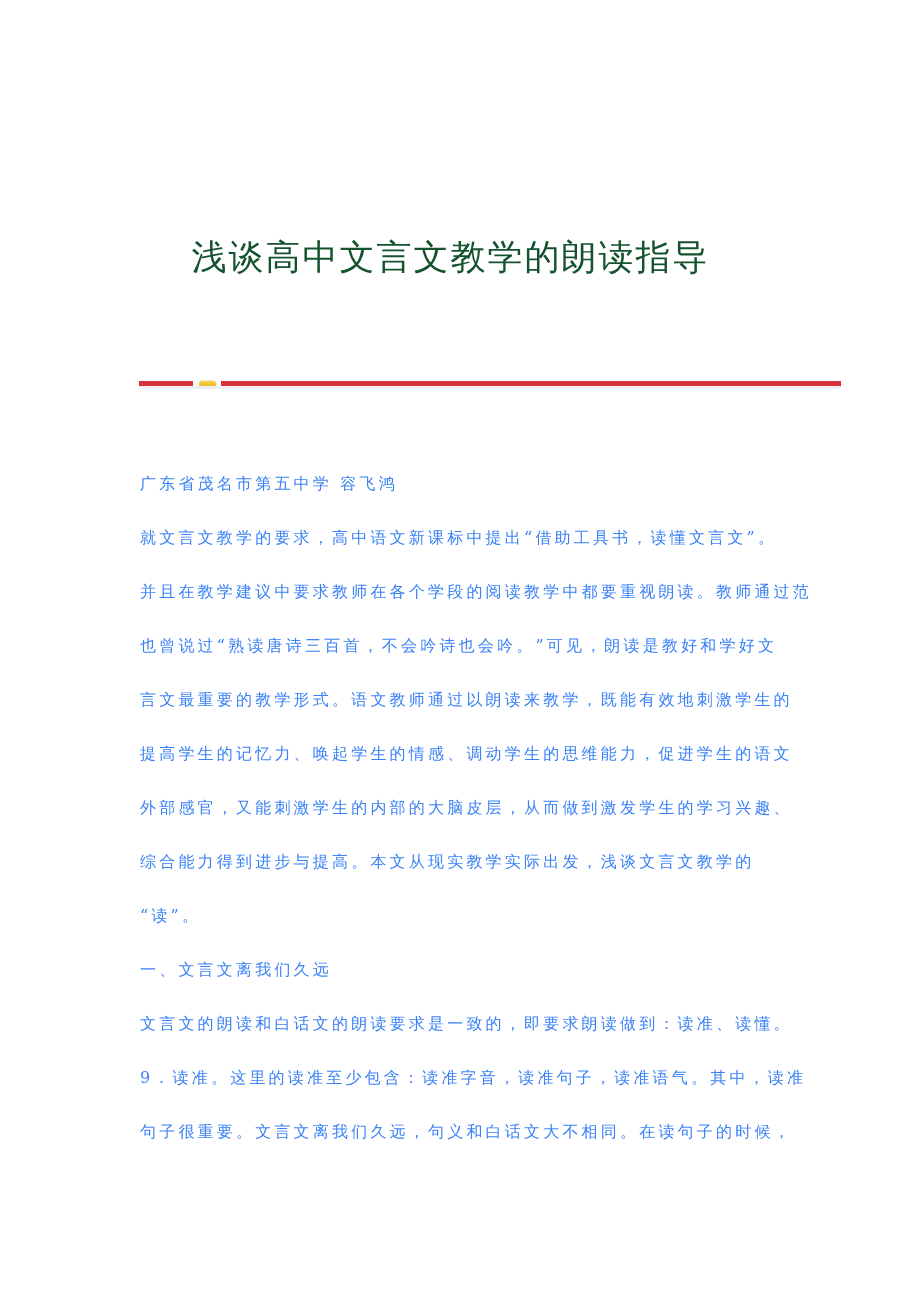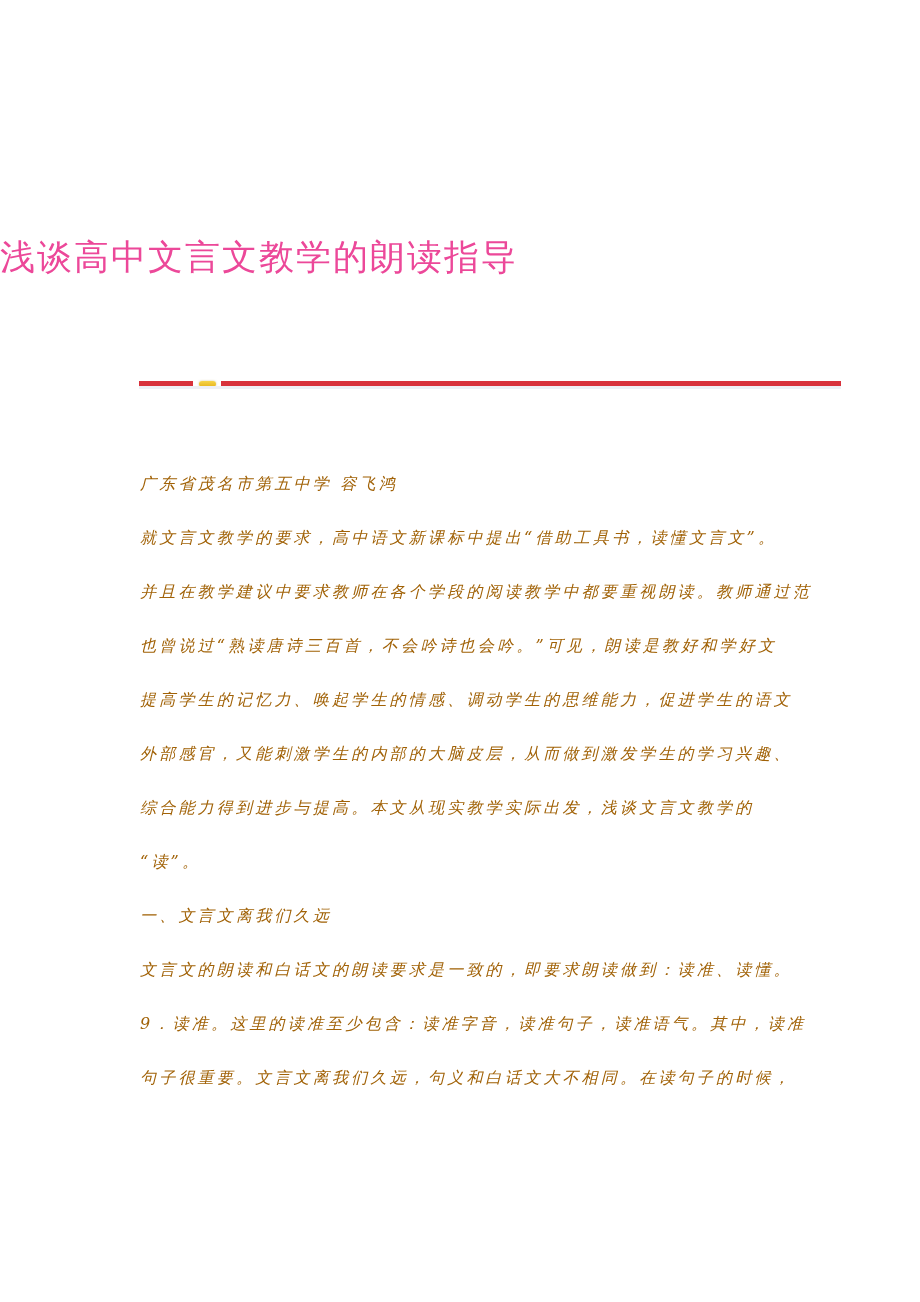--- a/index.html
+++ b/index.html
@@ -13,24 +13,25 @@
     position: relative;
     overflow: hidden;
     font-family: "DejaVu Serif", "Liberation Serif", serif;
     color: #1a1a1a;
   }
   .title {
     position: absolute;
     left: 0;
     top: 212px;
     width: 901px;
+    text-align: center;
     font-size: 35px;
     line-height: 44px;
     letter-spacing: 2px;
-    color: #ec4899;
+    color: #14532d;
     font-weight: normal;
   }
   .divider {
     position: absolute;
     top: 381px;
     left: 139px;
     width: 702px;
     height: 6px;
   }
   .divider .seg-left {
@@ -68,22 +69,21 @@
     background: #eef0f6;
   }
   .body-text {
     position: absolute;
     left: 140px;
     top: 470px;
     width: 650px;
     font-size: 16px;
     line-height: 28px;
     letter-spacing: 3.2px;
-    color: #a16207;
-    font-style: italic;
+    color: #3b82f6;
   }
   .line {
     display: block;
     white-space: nowrap;
     height: 28px;
     margin-bottom: 26px;
   }
 </style>
 </head>
 <body>
@@ -95,20 +95,21 @@
   <div class="pill"></div>
   <div class="seg-right"></div>
   <div class="shadow"></div>
 </div>
 
 <div class="body-text">
   <span class="line">广东省茂名市第五中学 容飞鸿</span>
   <span class="line">就文言文教学的要求，高中语文新课标中提出“借助工具书，读懂文言文”。</span>
   <span class="line">并且在教学建议中要求教师在各个学段的阅读教学中都要重视朗读。教师通过范</span>
   <span class="line">也曾说过“熟读唐诗三百首，不会吟诗也会吟。”可见，朗读是教好和学好文</span>
+  <span class="line">言文最重要的教学形式。语文教师通过以朗读来教学，既能有效地刺激学生的</span>
   <span class="line">提高学生的记忆力、唤起学生的情感、调动学生的思维能力，促进学生的语文</span>
   <span class="line">外部感官，又能刺激学生的内部的大脑皮层，从而做到激发学生的学习兴趣、</span>
   <span class="line">综合能力得到进步与提高。本文从现实教学实际出发，浅谈文言文教学的</span>
   <span class="line">“读”。</span>
   <span class="line">一、文言文离我们久远</span>
   <span class="line">文言文的朗读和白话文的朗读要求是一致的，即要求朗读做到：读准、读懂。</span>
   <span class="line">9．读准。这里的读准至少包含：读准字音，读准句子，读准语气。其中，读准</span>
   <span class="line">句子很重要。文言文离我们久远，句义和白话文大不相同。在读句子的时候，</span>
 </div>
 

